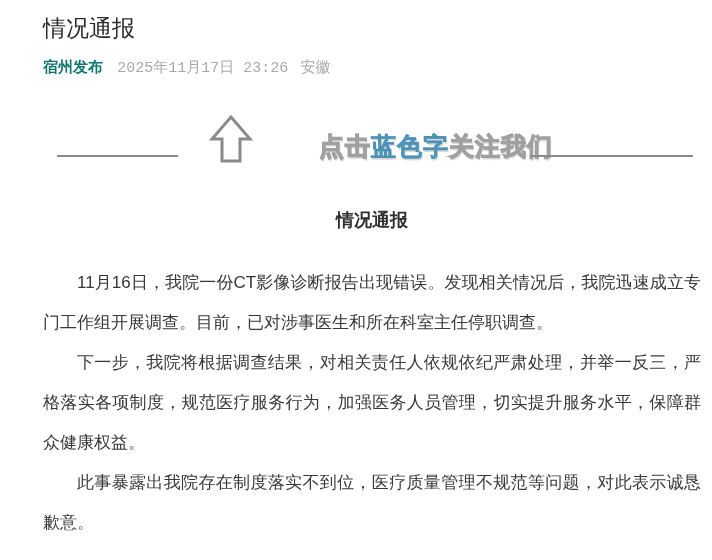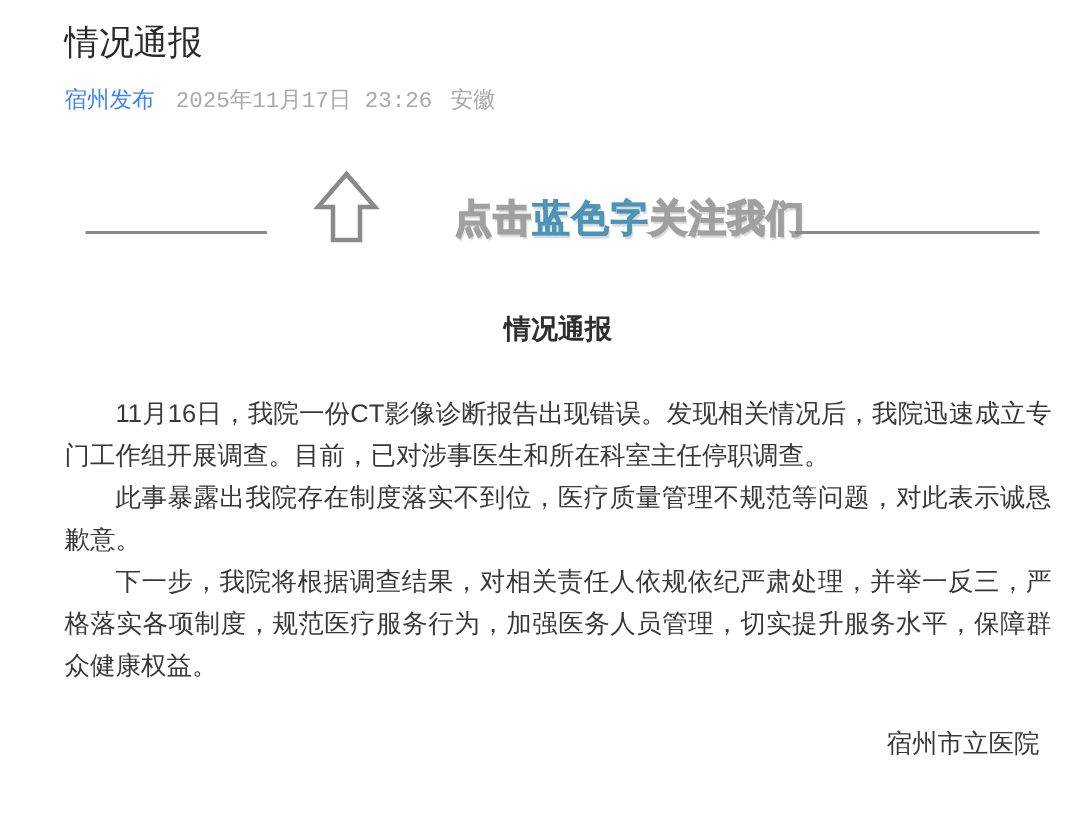--- a/index.html
+++ b/index.html
@@ -21,22 +21,22 @@
     font-weight: 400;
     color: #2b2b2b;
   }
   .byline {
     margin-top: 12px;
     font-size: 15px;
     line-height: 21px;
     white-space: nowrap;
   }
   .account-link {
-    color: #3b82f6;
-    font-weight: 400;
+    color: #0f766e;
+    font-weight: 700;
     cursor: pointer;
   }
   .meta-text {
     color: #a9a9a9;
     margin-left: 10px;
     font-family: Liberation Mono, monospace;
   }
   .region { margin-left: 8px; }
 
   
@@ -56,21 +56,21 @@
   .banner-line-right { left: 487px; width: 163px; }
   .banner-arrow {
     position: absolute;
     left: 166px;
     top: 11px;
     width: 44px;
     height: 50px;
   }
   .banner-text {
     position: absolute;
-    left: 260px;
+    left: 276px;
     top: 27px;
     font-size: 25px;
     font-weight: bold;
     letter-spacing: 1px;
     white-space: nowrap;
   }
   .banner-text .outline-white {
     color: #fdfdfd;
     -webkit-text-stroke: 1.2px #a0a0a0;
     text-shadow: 1px 2px 1px #d6d6d6;
@@ -86,21 +86,21 @@
     margin-top: 16px;
     text-align: center;
     font-size: 18px;
     line-height: 26px;
     font-weight: bold;
     color: #2f2f2f;
   }
   .notice-body { margin-top: 30px; }
   .notice-body p {
     font-size: 17px;
-    line-height: 28px;
+    line-height: 40px;
     text-align: justify;
     text-indent: 2em;
     color: #383838;
   }
   .signature {
     margin-top: 24px;
     text-align: right;
     font-size: 17px;
     line-height: 28px;
     color: #383838;
@@ -130,21 +130,21 @@
     <div class="banner-text">
       <span class="outline-white">点击</span><span class="highlight-blue">蓝色字</span><span class="outline-white">关注我们</span>
     </div>
     <div class="banner-line banner-line-right"></div>
   </div>
 
   <div class="notice-heading">情况通报</div>
 
   <div class="notice-body">
     <p>11月16日，我院一份CT影像诊断报告出现错误。发现相关情况后，我院迅速成立专门工作组开展调查。目前，已对涉事医生和所在科室主任停职调查。</p>
+    <p>下一步，我院将根据调查结果，对相关责任人依规依纪严肃处理，并举一反三，严格落实各项制度，规范医疗服务行为，加强医务人员管理，切实提升服务水平，保障群众健康权益。</p>
     <p>此事暴露出我院存在制度落实不到位，医疗质量管理不规范等问题，对此表示诚恳歉意。</p>
-    <p>下一步，我院将根据调查结果，对相关责任人依规依纪严肃处理，并举一反三，严格落实各项制度，规范医疗服务行为，加强医务人员管理，切实提升服务水平，保障群众健康权益。</p>
   </div>
 
   <div class="signature">
     <div>宿州市立医院</div>
   </div>
 
 </div>
 
 </body></html>

